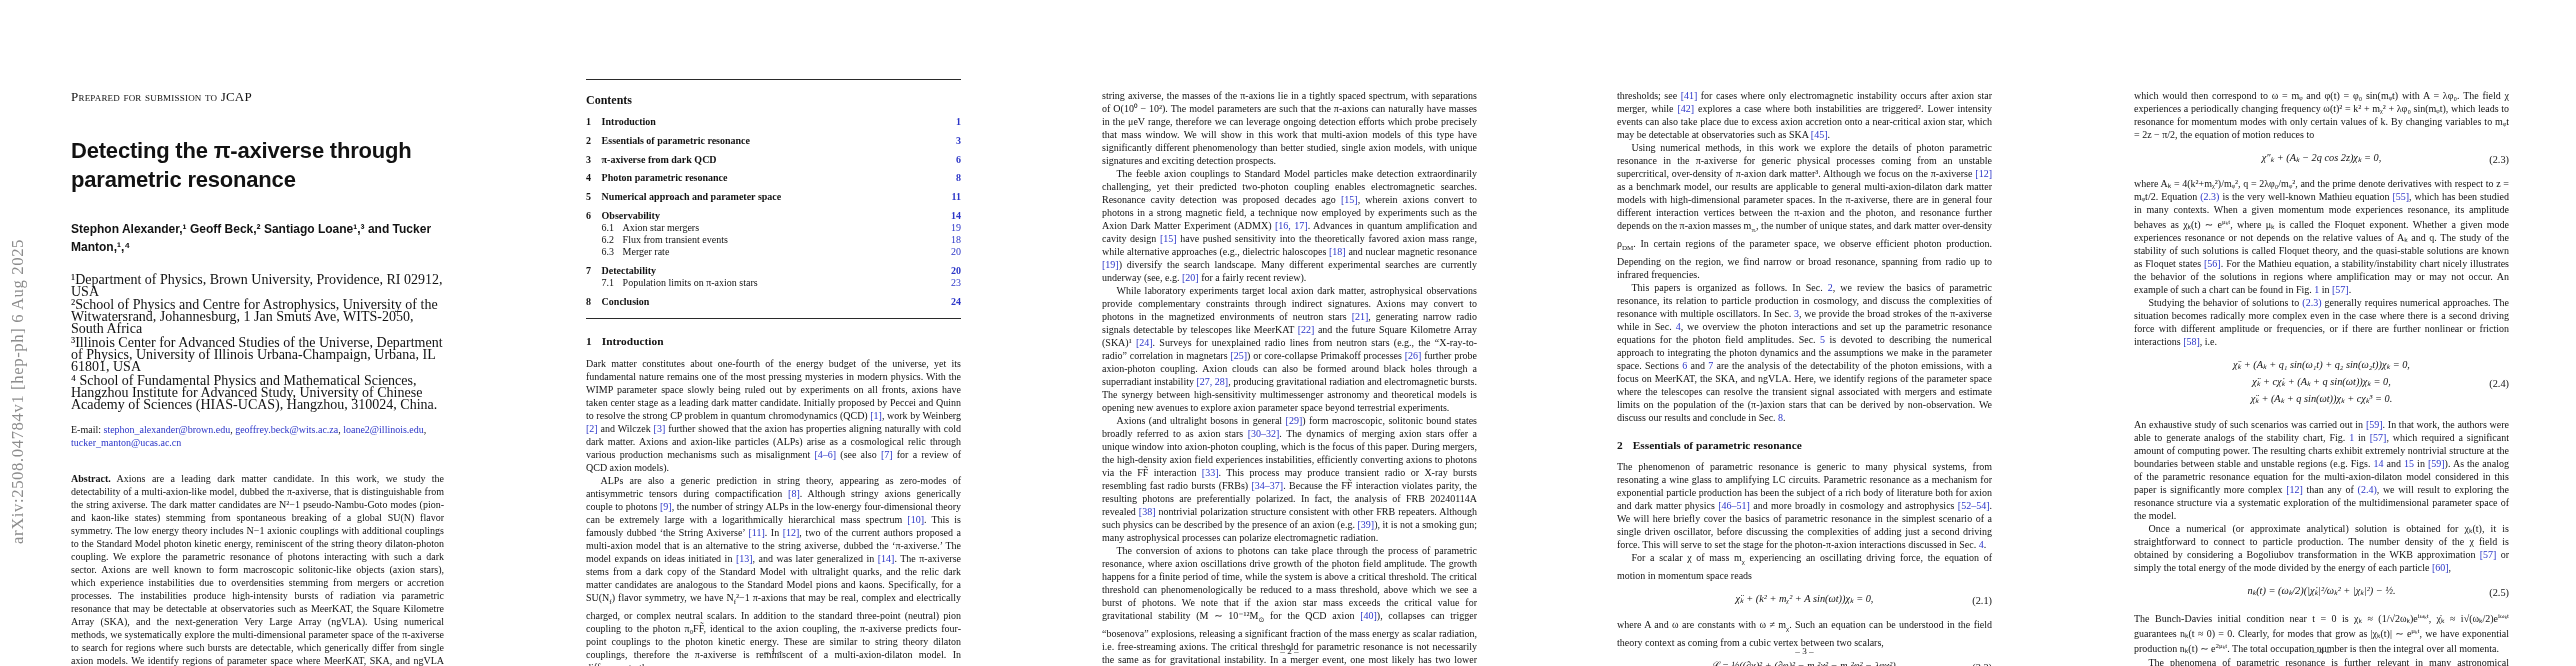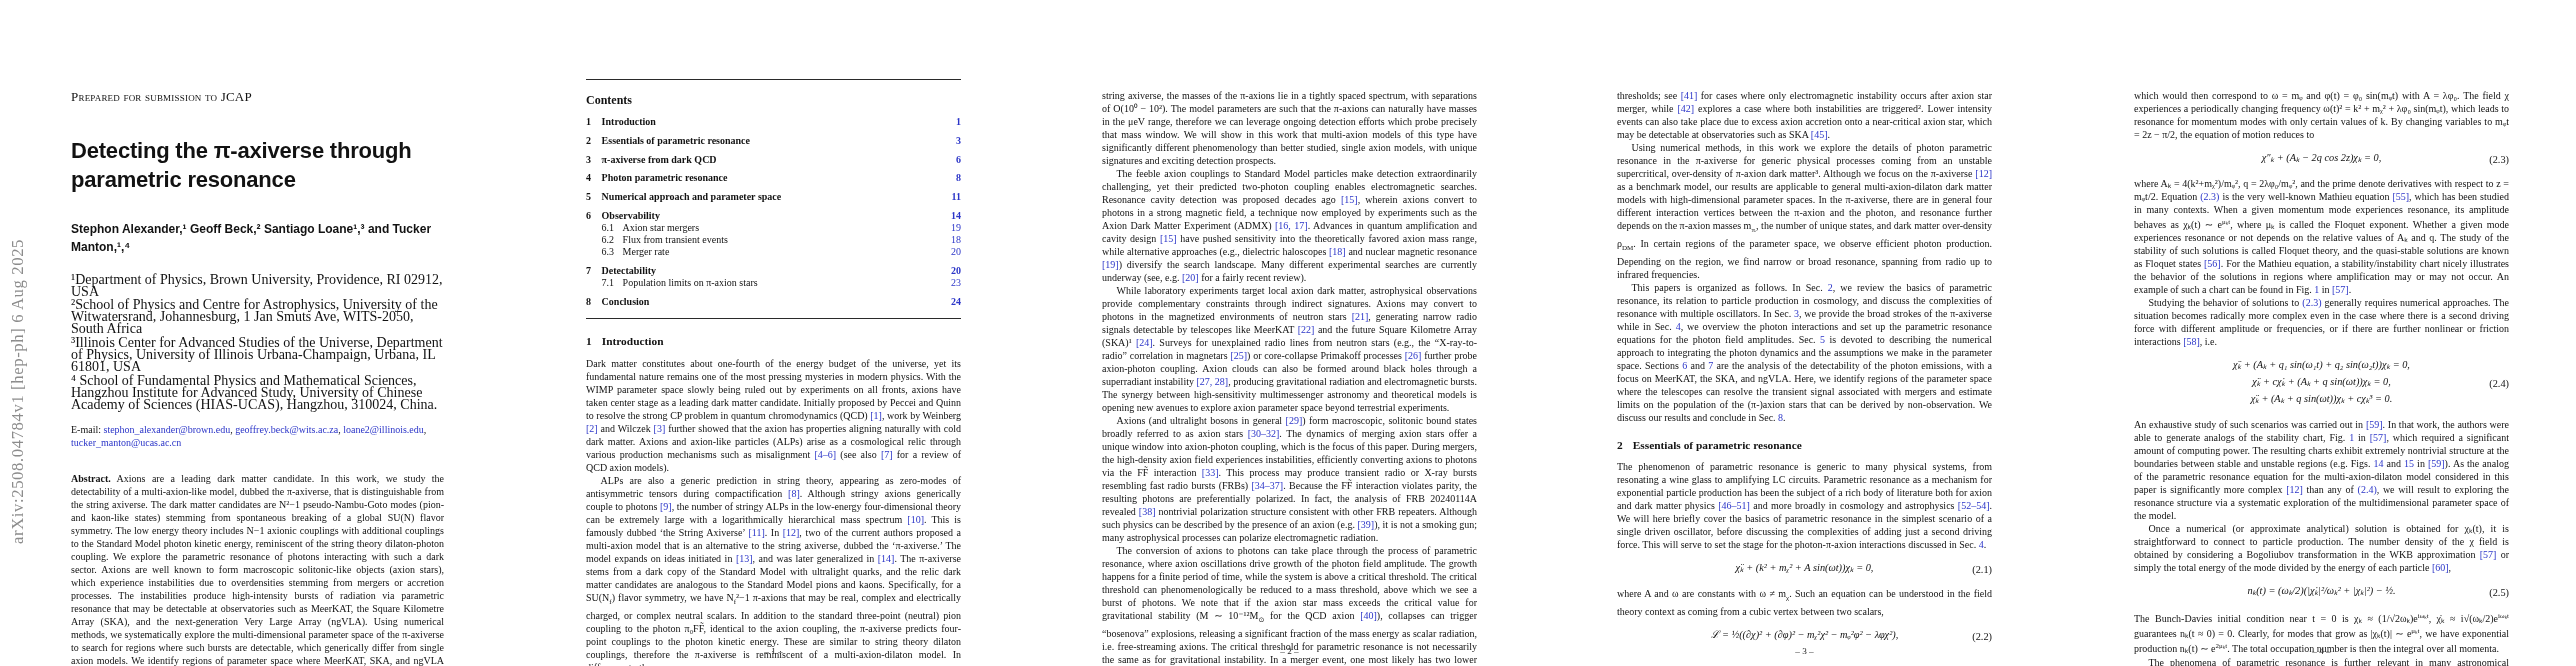--- a/index.html
+++ b/index.html
@@ -169,20 +169,21 @@
     <div class="pagefoot">– 2 –</div>
   </section>
 
   <section class="page" id="page-3">
     <div class="body">
         <p class="para noindent">thresholds; see <span class="cite">[41]</span> for cases where only electromagnetic instability occurs after axion star merger, while <span class="cite">[42]</span> explores a case where both instabilities are triggered². Lower intensity events can also take place due to excess axion accretion onto a near-critical axion star, which may be detectable at observatories such as SKA <span class="cite">[45]</span>.</p>
         <p class="para indent">Using numerical methods, in this work we explore the details of photon parametric resonance in the π-axiverse for generic physical processes coming from an unstable supercritical, over-density of π-axion dark matter³. Although we focus on the π-axiverse <span class="cite">[12]</span> as a benchmark model, our results are applicable to general multi-axion-dilaton dark matter models with high-dimensional parameter spaces. In the π-axiverse, there are in general four different interaction vertices between the π-axion and the photon, and resonance further depends on the π-axion masses m<sub>πᵢ</sub>, the number of unique states, and dark matter over-density ρ<sub>DM</sub>. In certain regions of the parameter space, we observe efficient photon production. Depending on the region, we find narrow or broad resonance, spanning from radio up to infrared frequencies.</p>
         <p class="para indent">This papers is organized as follows. In Sec. <span class="cite">2</span>, we review the basics of parametric resonance, its relation to particle production in cosmology, and discuss the complexities of resonance with multiple oscillators. In Sec. <span class="cite">3</span>, we provide the broad strokes of the π-axiverse while in Sec. <span class="cite">4</span>, we overview the photon interactions and set up the parametric resonance equations for the photon field amplitudes. Sec. <span class="cite">5</span> is devoted to describing the numerical approach to integrating the photon dynamics and the assumptions we make in the parameter space. Sections <span class="cite">6</span> and <span class="cite">7</span> are the analysis of the detectability of the photon emissions, with a focus on MeerKAT, the SKA, and ngVLA. Here, we identify regions of the parameter space where the telescopes can resolve the transient signal associated with mergers and estimate limits on the population of the (π-)axion stars that can be derived by non-observation. We discuss our results and conclude in Sec. <span class="cite">8</span>.</p>
         <div class="sec-heading"><span class="num">2</span><span>Essentials of parametric resonance</span></div>
         <p class="para noindent">The phenomenon of parametric resonance is generic to many physical systems, from resonating a wine glass to amplifying LC circuits. Parametric resonance as a mechanism for exponential particle production has been the subject of a rich body of literature both for axion and dark matter physics <span class="cite">[46–51]</span> and more broadly in cosmology and astrophysics <span class="cite">[52–54]</span>. We will here briefly cover the basics of parametric resonance in the simplest scenario of a single driven oscillator, before discussing the complexities of adding just a second driving force. This will serve to set the stage for the photon-π-axion interactions discussed in Sec. <span class="cite">4</span>.</p>
+        <p class="para indent">For a scalar χ of mass m<sub>χ</sub> experiencing an oscillating driving force, the equation of motion in momentum space reads</p>
         <div class="eq">
           <div class="eq-line">χ̈ₖ + (k² + mᵪ² + A sin(ωt))χₖ = 0,</div>
           <span class="eq-no">(2.1)</span>
         </div>
         <p class="para noindent">where A and ω are constants with ω ≠ m<sub>χ</sub>. Such an equation can be understood in the field theory context as coming from a cubic vertex between two scalars,</p>
         <div class="eq">
           <div class="eq-line">ℒ = ½((∂χ)² + (∂φ)² − mᵪ²χ² − mᵩ²φ² − λφχ²),</div>
           <span class="eq-no">(2.2)</span>
         </div>
       </div>

